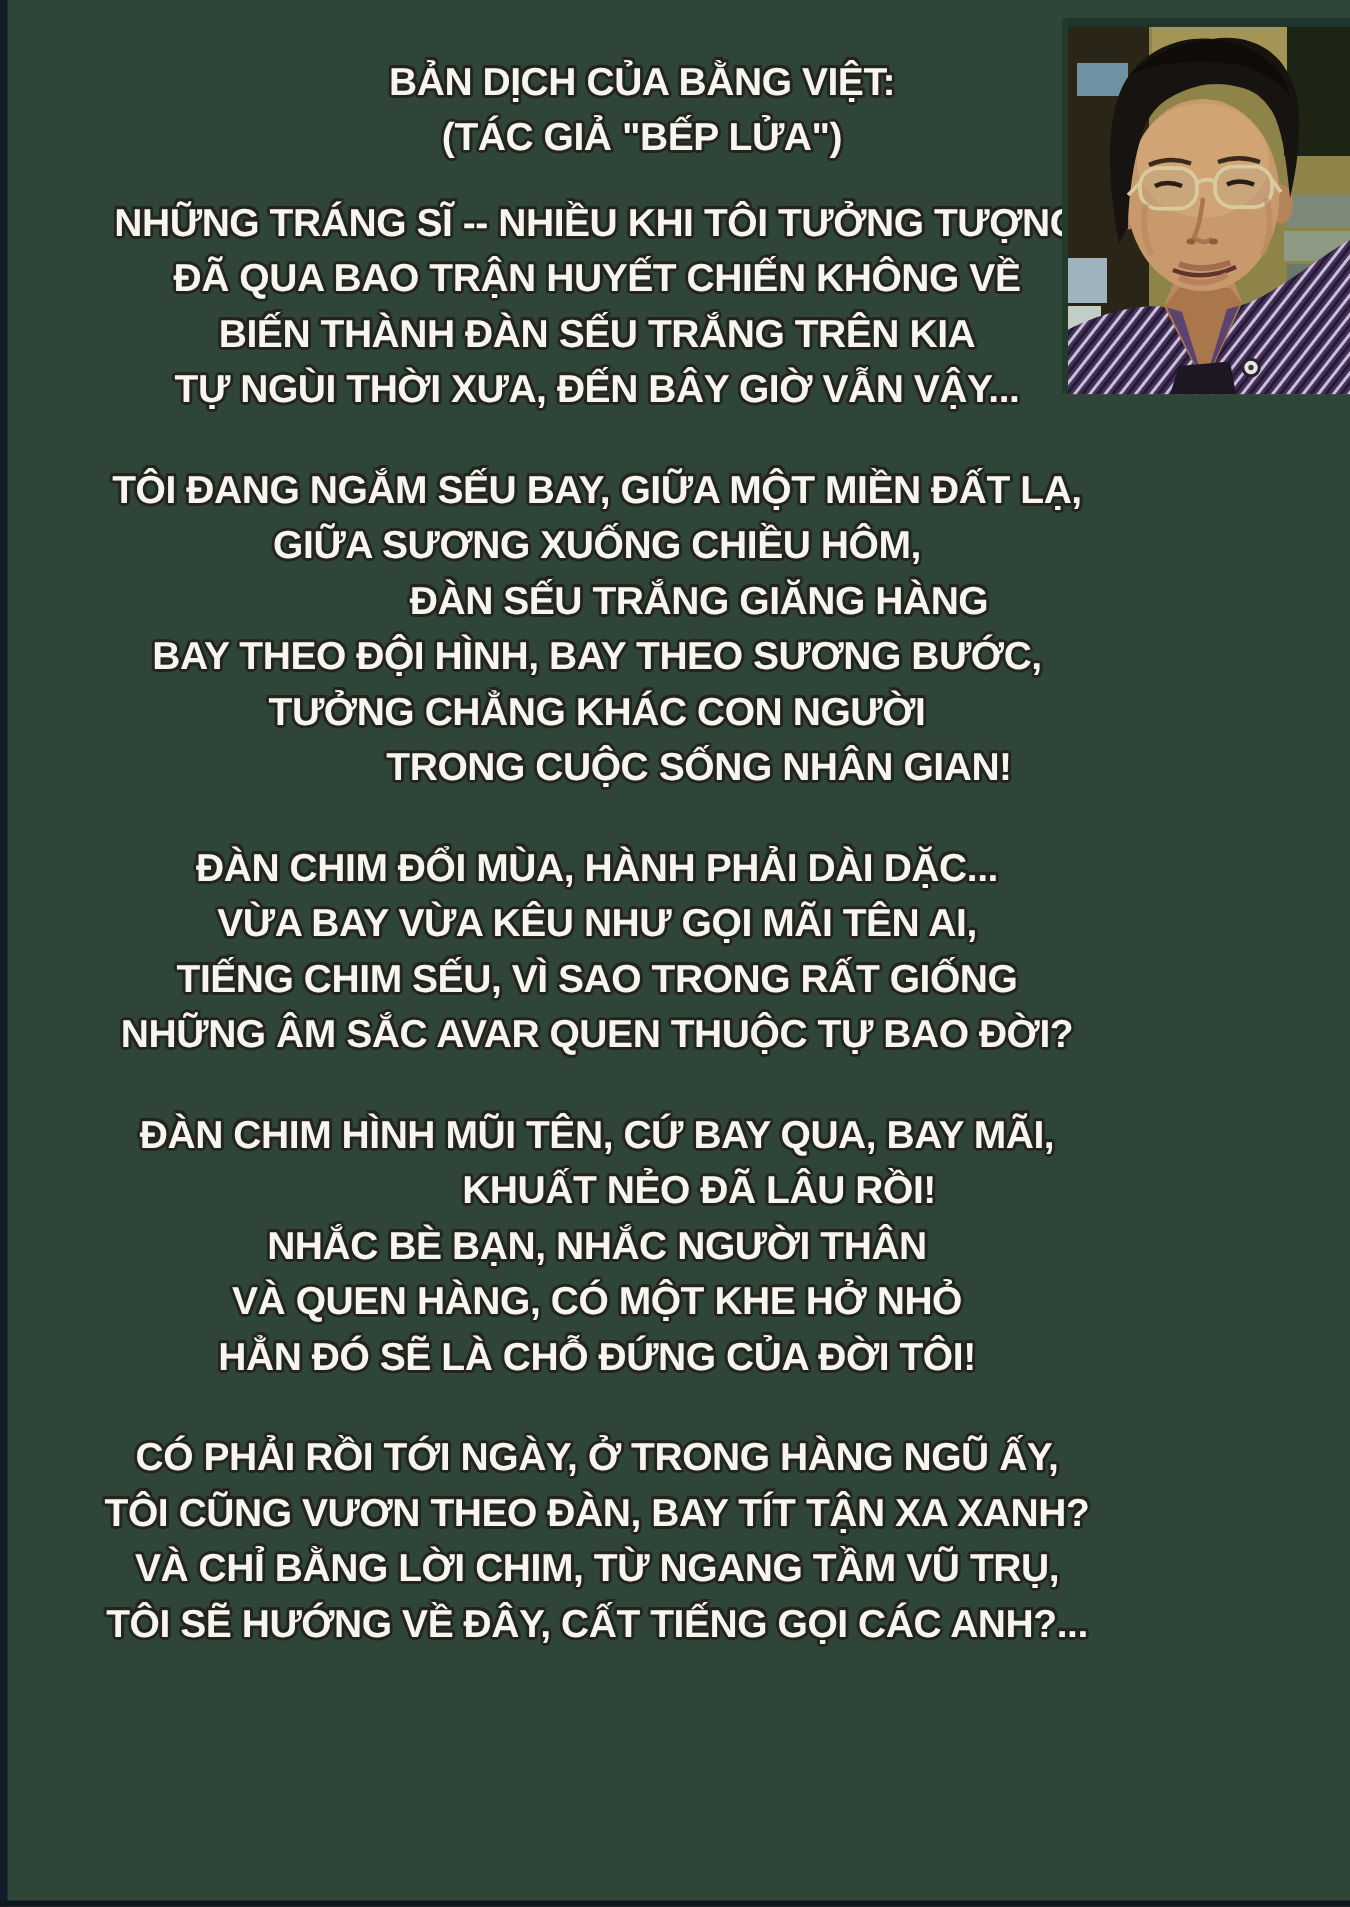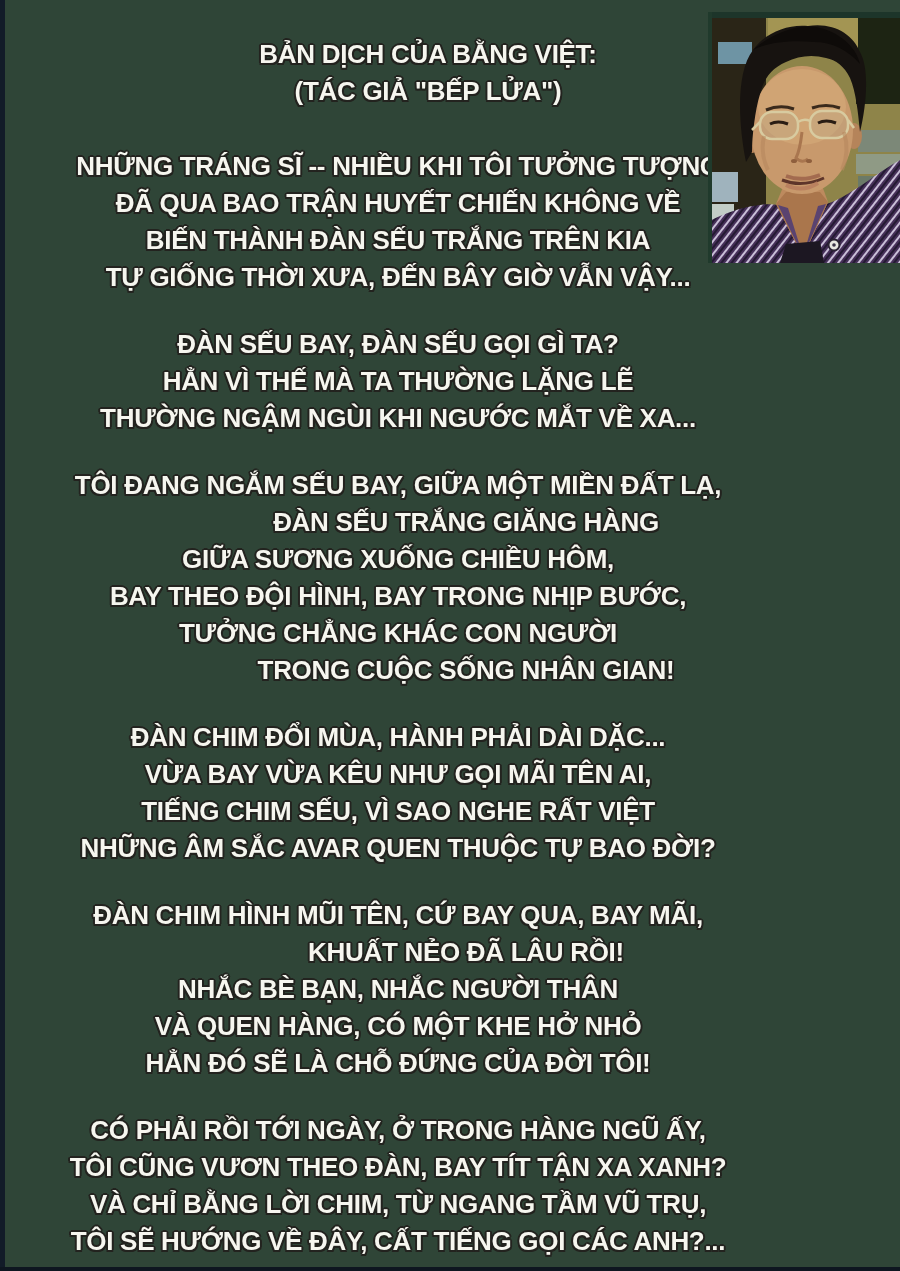--- a/index.html
+++ b/index.html
@@ -9,21 +9,21 @@
   .edge-left{position:absolute;left:0;top:0;width:5px;height:1271px;background:#121b28;}
   .edge-bottom{position:absolute;left:0;bottom:0;width:900px;height:4px;background:#0e1620;}
 
   .poem{position:absolute;left:6px;top:0;width:784px;padding-top:36px;}
   .line{height:37px;line-height:37px;text-align:center;
         font-size:26px;font-weight:700;letter-spacing:-0.3px;
         color:#f6f6ef;white-space:nowrap;
         text-shadow:2px 0 0 #23231f,-2px 0 0 #23231f,0 2px 0 #23231f,0 -2px 0 #23231f,
                     1.5px 1.5px 0 #23231f,-1.5px 1.5px 0 #23231f,
                     1.5px -1.5px 0 #23231f,-1.5px -1.5px 0 #23231f;}
-  .title-block{margin-bottom:38px;transform:translateX(30px);}
+  .title-block{margin-bottom:20px;transform:translateX(30px);}
   .stanza{margin-bottom:30px;}
   .line.indent{transform:translateX(68px);}
 
   .photo{position:absolute;left:708px;top:12px;width:192px;height:251px;overflow:hidden;}
   .photo svg{display:block;}
 </style>
 </head>
 <body>
 
 <div class="page">
@@ -32,39 +32,34 @@
   <div class="poem">
     <div class="title-block">
       <div class="line">BẢN DỊCH CỦA BẰNG VIỆT:</div>
       <div class="line">(TÁC GIẢ "BẾP LỬA")</div>
     </div>
 
   <div class="stanza">
         <div class="line">NHỮNG TRÁNG SĨ -- NHIỀU KHI TÔI TƯỞNG TƯỢNG</div>
         <div class="line">ĐÃ QUA BAO TRẬN HUYẾT CHIẾN KHÔNG VỀ</div>
         <div class="line">BIẾN THÀNH ĐÀN SẾU TRẮNG TRÊN KIA</div>
-        <div class="line">TỰ GIỐNG THỜI XƯA, ĐẾN BÂY GIỜ VẪN VẬY...</div>
-      </div>
-      <div class="stanza">
-        <div class="line">ĐÀN SẾU BAY, ĐÀN SẾU GỌI GÌ TA?</div>
-        <div class="line">HẲN VÌ THẾ MÀ TA THƯỜNG LẶNG LẼ</div>
-        <div class="line">THƯỜNG NGẬM NGÙI KHI NGƯỚC MẮT VỀ XA...</div>
+        <div class="line">TỰ NGÙI THỜI XƯA, ĐẾN BÂY GIỜ VẪN VẬY...</div>
       </div>
       <div class="stanza">
         <div class="line">TÔI ĐANG NGẮM SẾU BAY, GIỮA MỘT MIỀN ĐẤT LẠ,</div>
+        <div class="line">GIỮA SƯƠNG XUỐNG CHIỀU HÔM,</div>
         <div class="line indent">ĐÀN SẾU TRẮNG GIĂNG HÀNG</div>
-        <div class="line">GIỮA SƯƠNG XUỐNG CHIỀU HÔM,</div>
-        <div class="line">BAY THEO ĐỘI HÌNH, BAY TRONG NHỊP BƯỚC,</div>
+        <div class="line">BAY THEO ĐỘI HÌNH, BAY THEO SƯƠNG BƯỚC,</div>
         <div class="line">TƯỞNG CHẲNG KHÁC CON NGƯỜI</div>
         <div class="line indent">TRONG CUỘC SỐNG NHÂN GIAN!</div>
       </div>
       <div class="stanza">
         <div class="line">ĐÀN CHIM ĐỔI MÙA, HÀNH PHẢI DÀI DẶC...</div>
         <div class="line">VỪA BAY VỪA KÊU NHƯ GỌI MÃI TÊN AI,</div>
-        <div class="line">TIẾNG CHIM SẾU, VÌ SAO NGHE RẤT VIỆT</div>
+        <div class="line">TIẾNG CHIM SẾU, VÌ SAO TRONG RẤT GIỐNG</div>
         <div class="line">NHỮNG ÂM SẮC AVAR QUEN THUỘC TỰ BAO ĐỜI?</div>
       </div>
       <div class="stanza">
         <div class="line">ĐÀN CHIM HÌNH MŨI TÊN, CỨ BAY QUA, BAY MÃI,</div>
         <div class="line indent">KHUẤT NẺO ĐÃ LÂU RỒI!</div>
         <div class="line">NHẮC BÈ BẠN, NHẮC NGƯỜI THÂN</div>
         <div class="line">VÀ QUEN HÀNG, CÓ MỘT KHE HỞ NHỎ</div>
         <div class="line">HẲN ĐÓ SẼ LÀ CHỖ ĐỨNG CỦA ĐỜI TÔI!</div>
       </div>
       <div class="stanza">

